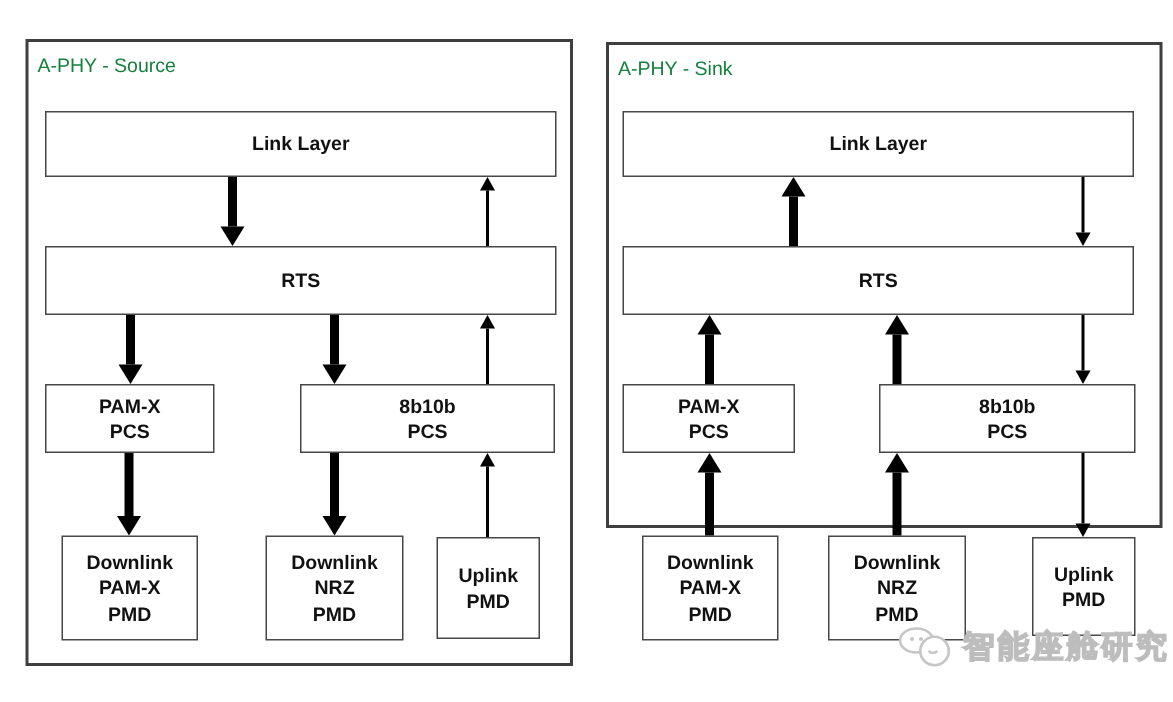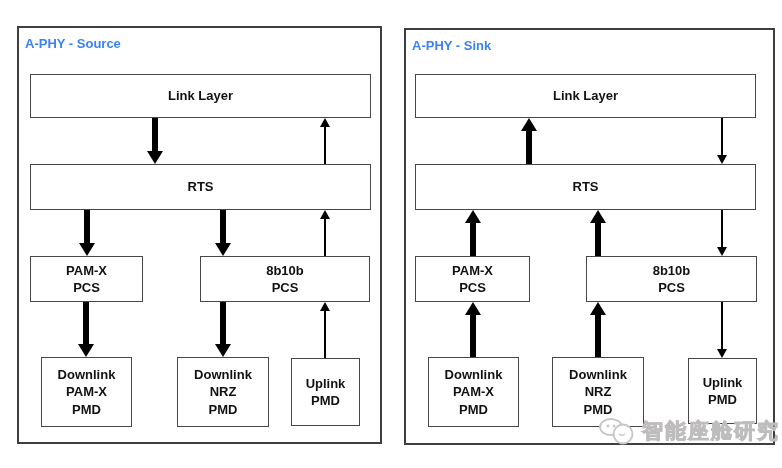--- a/index.html
+++ b/index.html
@@ -11,28 +11,28 @@
     overflow: hidden;
     font-family: "Liberation Sans", sans-serif;
   }
   .panel {
     position: absolute;
     border: 2px solid #3f3f3f;
     background: #ffffff;
     box-sizing: border-box;
   }
   #panel-source { left: 17px; top: 26px; width: 365px; height: 418px; }
-  #panel-sink   { left: 404px; top: 28px; width: 371px; height: 417px; }
+  #panel-sink   { left: 404px; top: 28px; width: 371px; height: 324px; }
   .panel-title {
     position: absolute;
     top: 8px;
     left: 6px;
     font-size: 13px;
-    font-weight: bold;
-    color: #3b82f6;
+    font-weight: normal;
+    color: #15803d;
     white-space: nowrap;
   }
   .node {
     position: absolute;
     border: 1.5px solid #474747;
     background: #ffffff;
     box-sizing: border-box;
     display: flex;
     align-items: center;
     justify-content: center;

